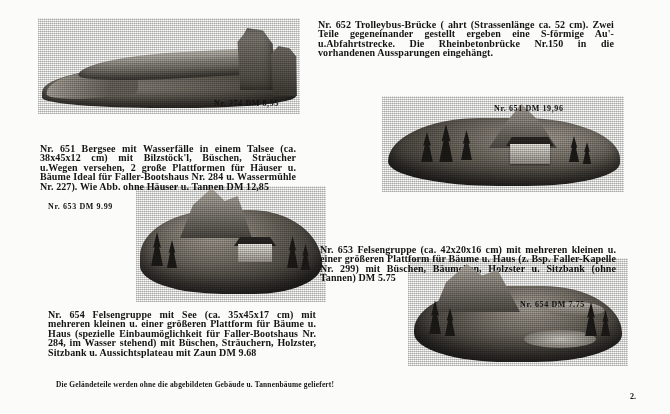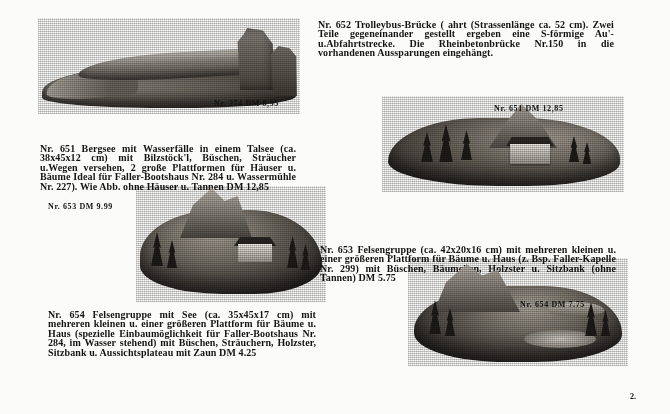--- a/index.html
+++ b/index.html
@@ -210,21 +210,21 @@
     <div class="peak"></div>
     <div class="roof"></div>
     <div class="house"></div>
     <div class="tree" style="left:38px; top:36px; width:14px; height:30px;"></div>
     <div class="tree" style="left:56px; top:28px; width:16px; height:38px;"></div>
     <div class="tree" style="left:78px; top:34px; width:13px; height:30px;"></div>
     <div class="tree" style="left:186px; top:40px; width:12px; height:26px;"></div>
     <div class="tree" style="left:200px; top:46px; width:10px; height:22px;"></div>
     <div class="grain"></div>
   </div>
-  <div class="caption" style="left:494px; top:104px;">Nr. 651     DM 12,85</div>
+  <div class="caption" style="left:494px; top:104px;">Nr. 651     DM 19,96</div>
 
   <div class="txt" style="left:40px; top:144px; width:256px;">Nr. 651 Bergsee mit Wasserfälle in einem Talsee (ca. 38x45x12 cm) mit Bilzstöck'l, Büschen, Sträucher u.Wegen versehen, 2 große Plattformen für Häuser u. Bäume Ideal für Faller-Bootshaus Nr. 284 u. Wassermühle Nr. 227). Wie Abb. ohne Häuser u. Tannen DM 12,85</div>
 
   <div class="photo" id="photo-653">
     <div class="mass"></div>
     <div class="crag"></div>
     <div class="chapel-roof"></div>
     <div class="chapel"></div>
     <div class="tree" style="left:14px; top:46px; width:14px; height:34px;"></div>
     <div class="tree" style="left:30px; top:54px; width:12px; height:28px;"></div>
@@ -242,17 +242,18 @@
     <div class="platform"></div>
     <div class="lake"></div>
     <div class="tree" style="left:20px; top:42px; width:14px; height:34px;"></div>
     <div class="tree" style="left:36px; top:50px; width:12px; height:28px;"></div>
     <div class="tree" style="left:176px; top:44px; width:14px; height:34px;"></div>
     <div class="tree" style="left:192px; top:52px; width:11px; height:26px;"></div>
     <div class="grain"></div>
   </div>
   <div class="caption" style="left:520px; top:288px;margin-top:12px;">Nr. 654     DM 7.75</div>
 
-  <div class="txt" style="left:48px; top:310px; width:268px;">Nr. 654 Felsengruppe mit See (ca. 35x45x17 cm) mit mehreren kleinen u. einer größeren Plattform für Bäume u. Haus (spezielle Einbaumöglichkeit für Faller-Bootshaus Nr. 284, im Wasser stehend) mit Büschen, Sträuchern, Holzster, Sitzbank u. Aussichtsplateau mit Zaun DM 4.25</div>
-
+  <div class="txt" style="left:48px; top:310px; width:268px;">Nr. 654 Felsengruppe mit See (ca. 35x45x17 cm) mit mehreren kleinen u. einer größeren Plattform für Bäume u. Haus (spezielle Einbaumöglichkeit für Faller-Bootshaus Nr. 284, im Wasser stehend) mit Büschen, Sträuchern, Holzster, Sitzbank u. Aussichtsplateau mit Zaun DM 9.68</div>
+
+  <div class="footer" style="left:56px; top:380px;">Die Geländeteile werden ohne die abgebildeten Gebäude u. Tannenbäume geliefert!</div>
   <div class="pageno" style="left:630px; top:392px;">2.</div>
 
 </div>
 
 </body></html>

